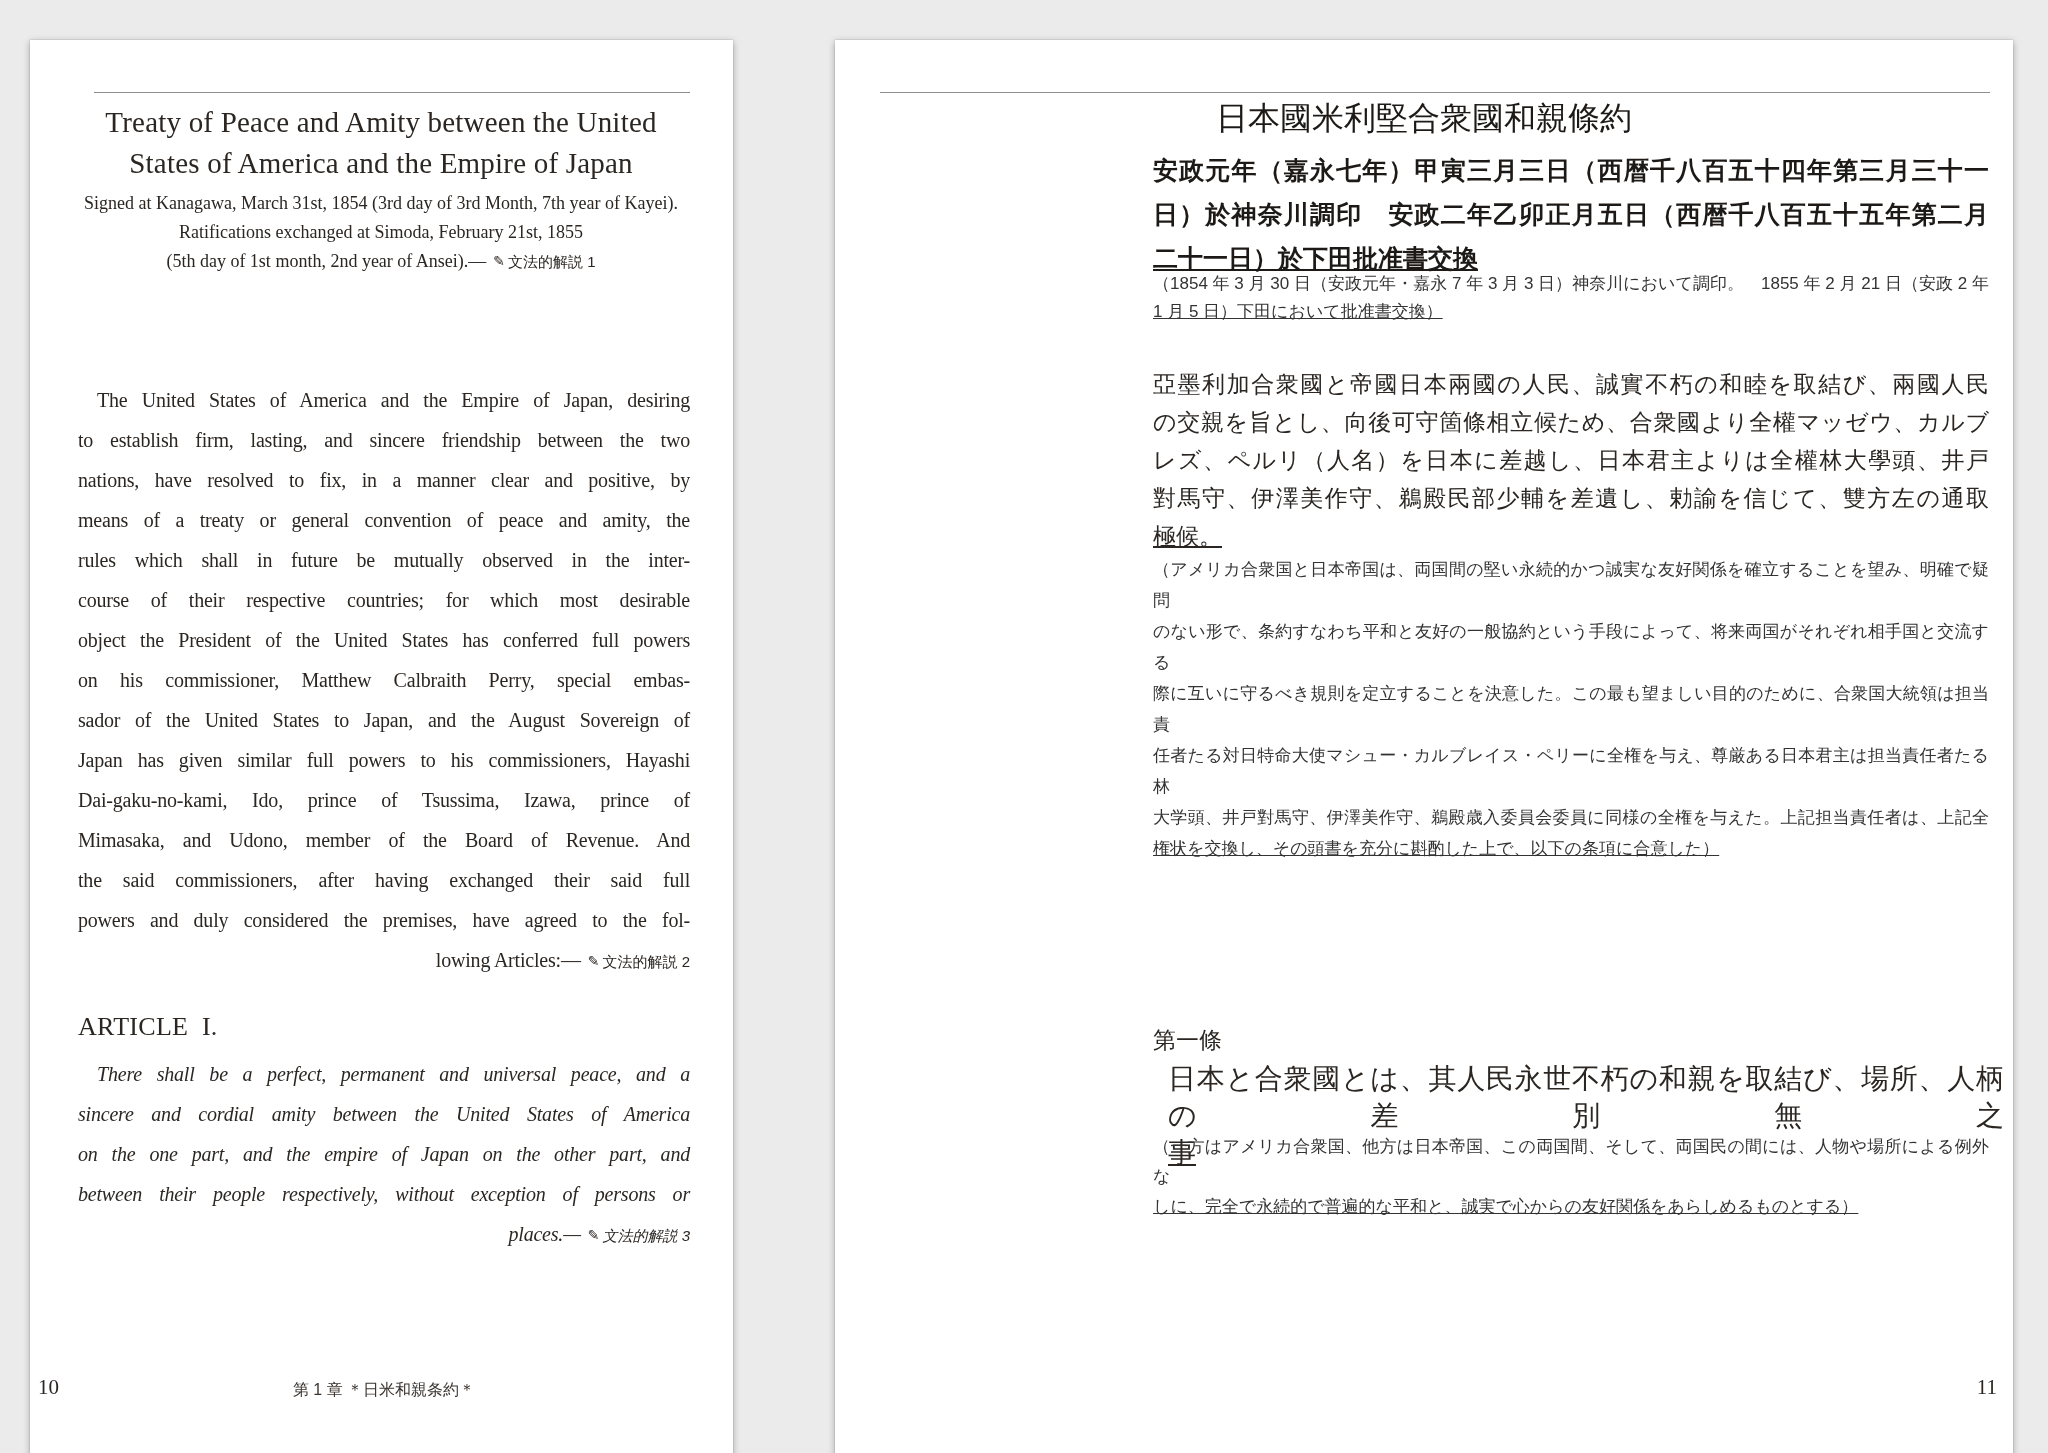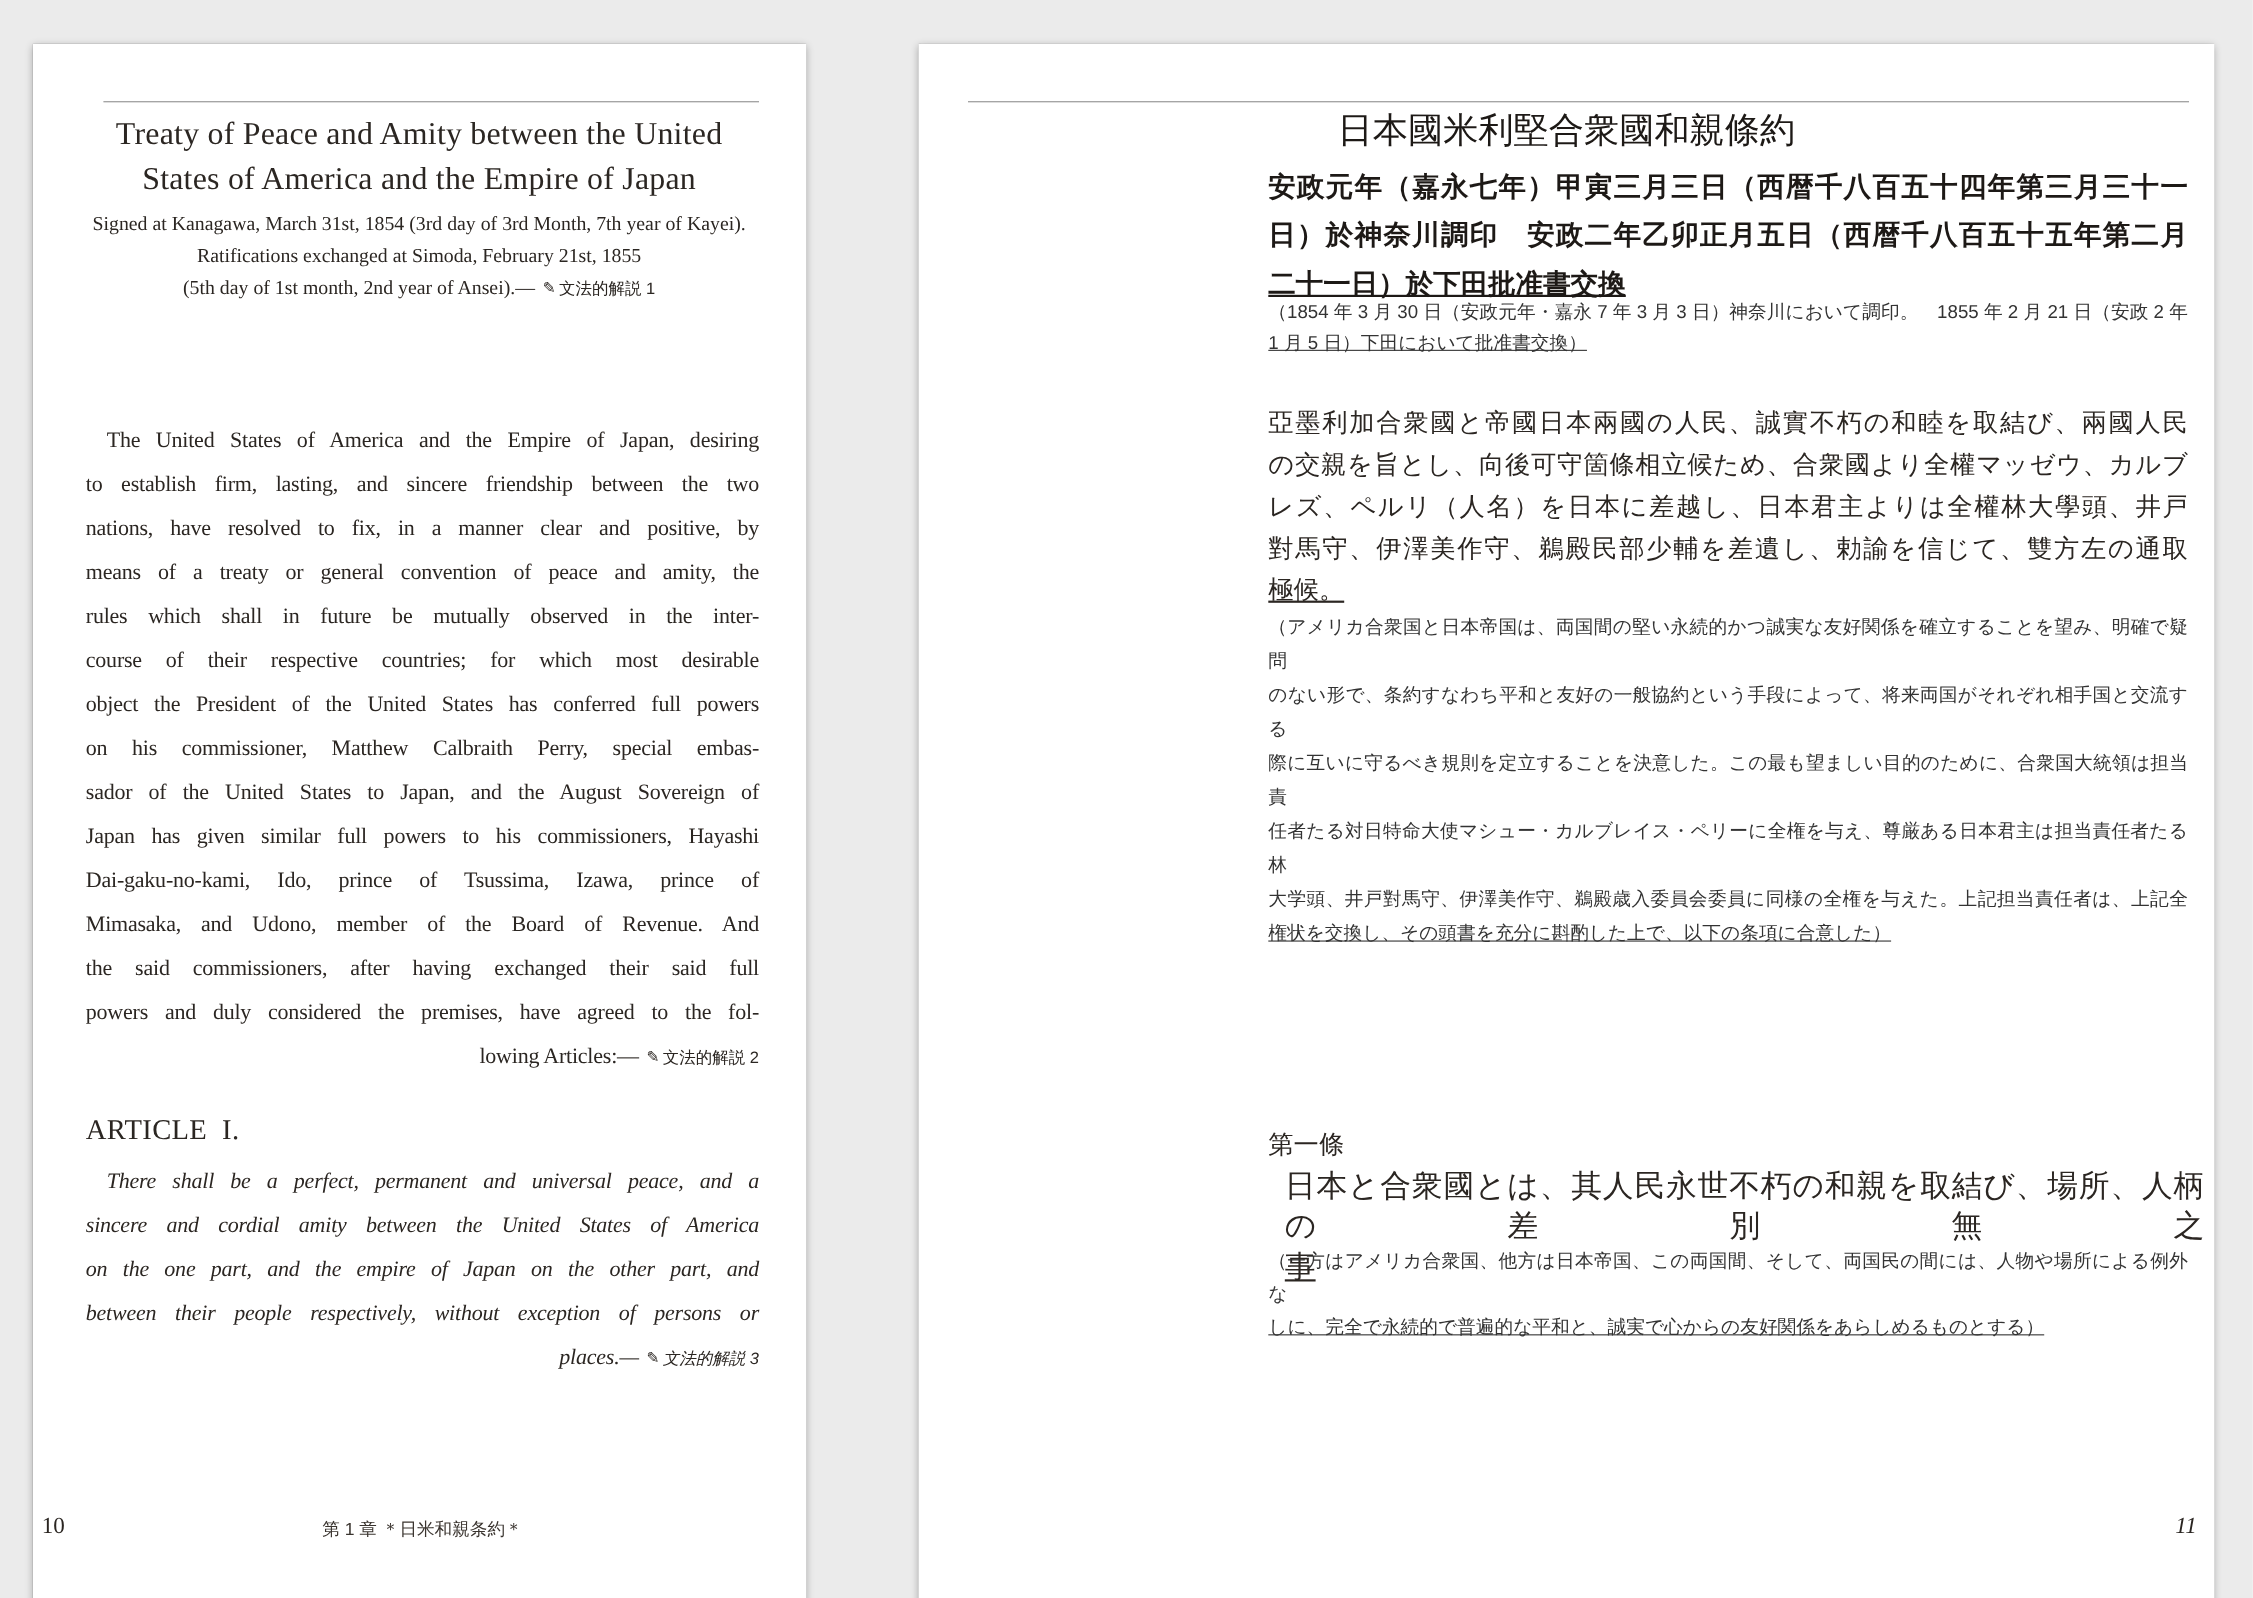--- a/index.html
+++ b/index.html
@@ -41,21 +41,21 @@
   .rp-rule     { top:52px; left:45px; width:1110px; }
   .rp-title    { top:56px; left:0; width:1178px; text-align:center; font-size:32px; line-height:44px; font-weight:normal; color:#1d1916; }
   .rp-col      { left:318px; width:836px; }
   .rp-date     { top:109px;  font-size:25px; line-height:44px; font-weight:bold; color:#1d1916; }
   .rp-datenote { top:230px;  font-size:17px; line-height:28px; color:#333; }
   .rp-body     { top:326px;  font-size:23px; line-height:38px; }
   .rp-note     { top:514px;  font-size:17px; line-height:31px; color:#333; }
   .rp-arthead  { top:982px;  font-size:23px; line-height:37px; }
   .rp-article  { top:1020px; font-size:28px; line-height:37px;margin-left:15px; }
   .rp-artnote  { top:1092px; font-size:17px; line-height:30px; color:#333; }
-  .rp-folio    { top:1335px; right:16px; font-size:21px;font-style:italic; }
+  .rp-folio    { top:1335px; right:16px; font-size:21px; }
 
   
   .jlines > div { text-align:justify; text-align-last:justify; }
   .last-left > div:last-child { text-align-last:left;text-decoration:underline; }
   .indent-first > div:first-child { text-indent:19px; }
   .para-last { text-align:right; }
 
   
   .fn { font-family:"Liberation Sans","DejaVu Sans",sans-serif; font-size:15px; letter-spacing:0; color:#2b2622; white-space:nowrap; }
   .fn .fn-icon { display:inline-block; font-size:14px; margin:0 3px 0 7px; transform:translateY(-1px); }

